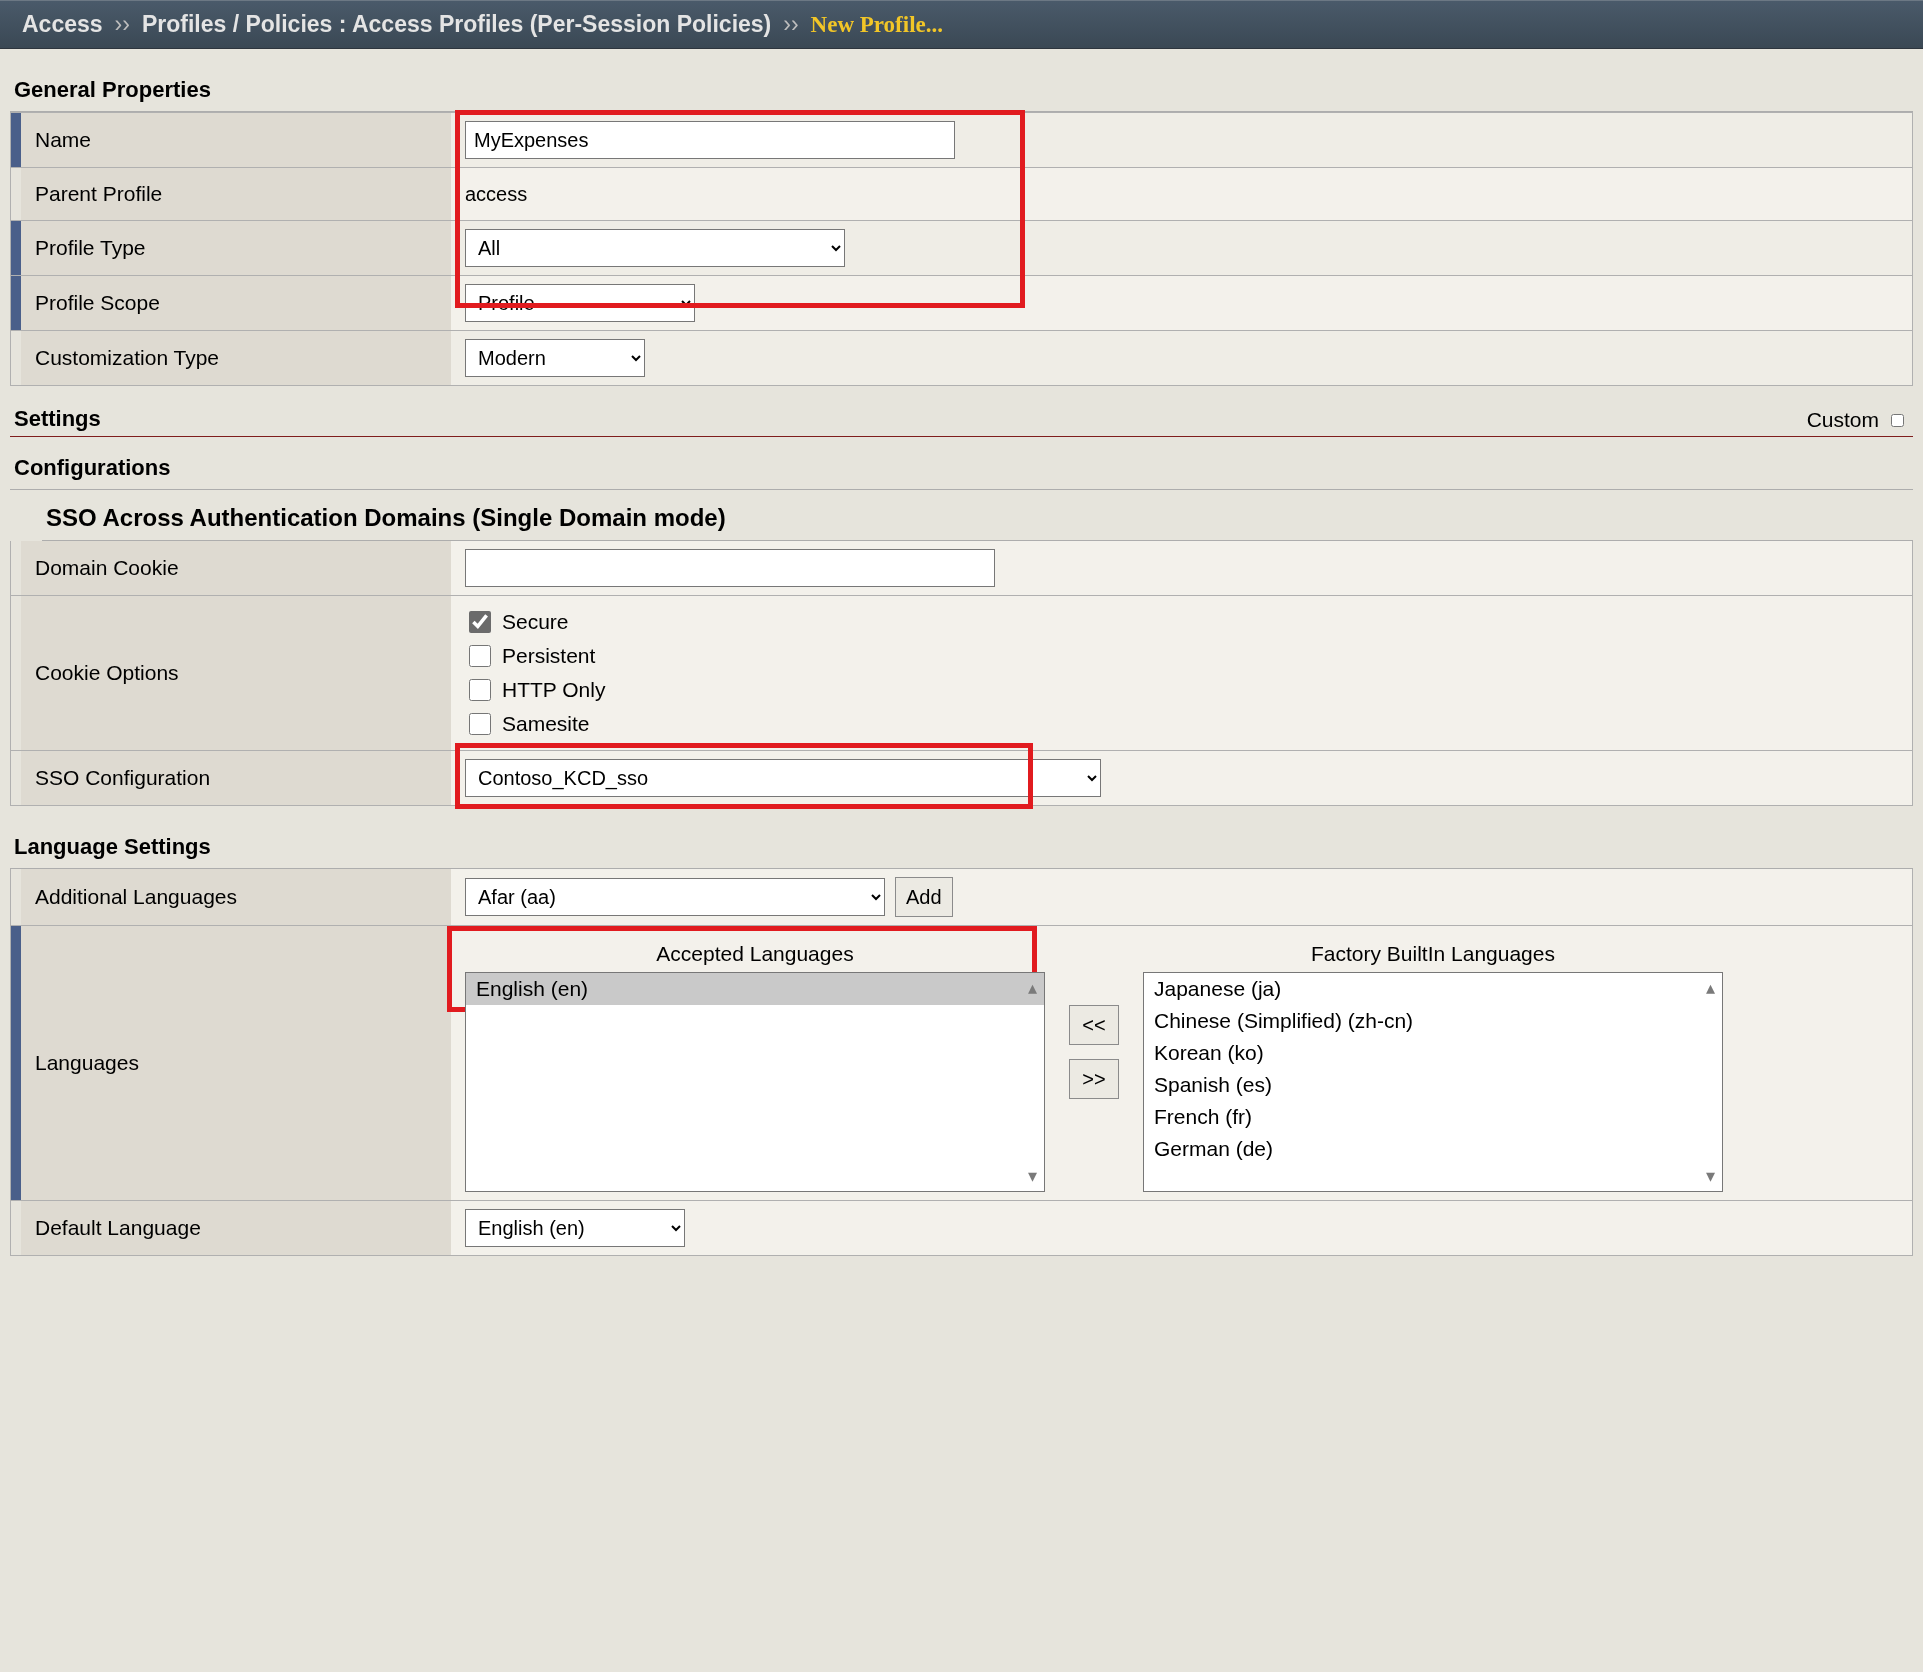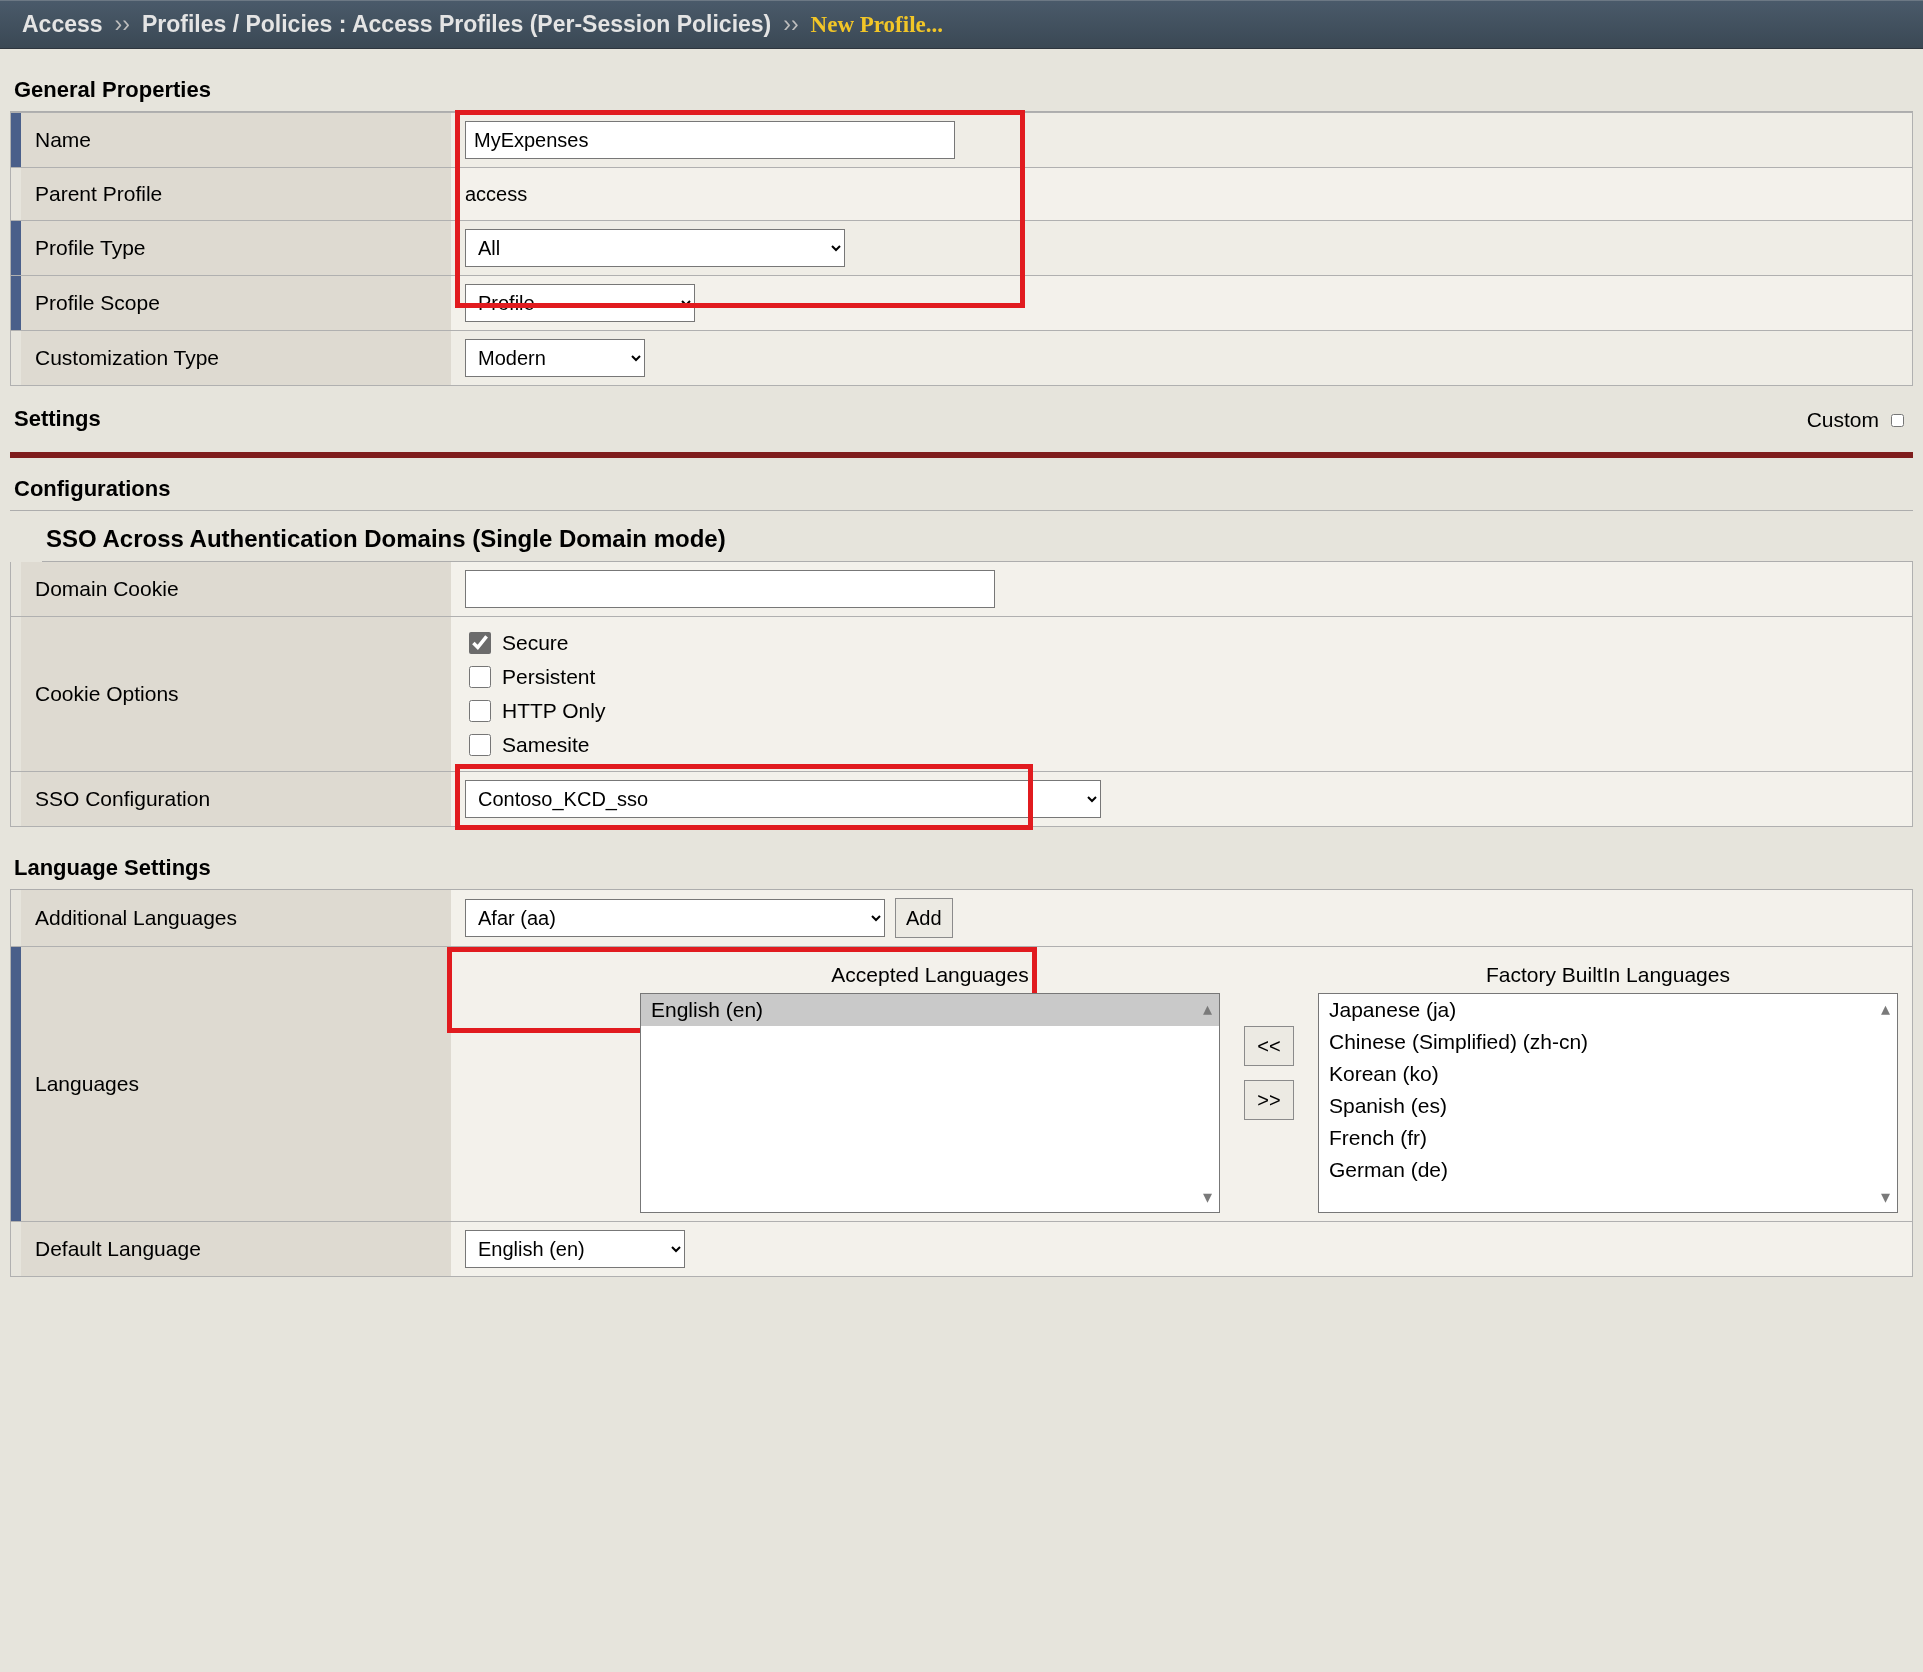--- a/index.html
+++ b/index.html
@@ -90,41 +90,41 @@
     padding:4px 10px;
     font-size:20px;
     height:40px;
     cursor:pointer;
   }
   .chk-row { display:flex; align-items:center; gap:8px; font-size:21px; line-height:32px;}
   .chk-row input[type=checkbox]{ width:22px; height:22px; accent-color:#6b6b6b;}
   .hl-wrap { position:relative; }
   .hl-overlay { position:absolute; border:5px solid #e11b1f; pointer-events:none; }
   
-  .dual-list { display:flex; align-items:flex-start; gap:24px; width:100%; padding-top:8px;justify-content:flex-end;}
+  .dual-list { display:flex; align-items:flex-start; gap:24px; width:100%; padding-top:8px;}
   .dual-col { display:flex; flex-direction:column; align-items:center; }
   .dual-col .col-title{ font-size:21px; padding-bottom:6px; }
   .dual-col .listbox{
     width:580px; height:220px; background:#fff; border:1px solid #777;
     overflow:auto;
   }
   .listbox .opt{ padding:4px 10px; font-size:21px; cursor:default;}
   .listbox .opt.sel{ background:#c9c9c9; }
   .dual-mid { display:flex; flex-direction:column; gap:14px; justify-content:center; height:220px;}
   .dual-mid .mv{
     background:#eceae3; border:1px solid #8b8b8b; width:50px; height:40px;
     font-size:20px; cursor:pointer;
   }
   .scrollhint { position:absolute; right:4px; display:flex; flex-direction:column; justify-content:space-between; height:calc(100% - 2px); top:1px; color:#7a7a7a; font-size:18px; padding:4px 4px;}
   .listbox-wrap{position:relative;}
   
   .settings-title-row{
     display:flex; justify-content:space-between; align-items:flex-end;
-    border-bottom: 6px solid #7f1d1d;
-    padding: 20px 6px 20px 4px;
+    border-bottom: 1px solid #7f1d1d;
+    padding: 20px 6px 4px 4px;
   }
   .settings-title-row .lbl{ font-weight:bold; font-size:22px;}
   .settings-title-row .rhs{ font-size:21px; display:flex; align-items:center; gap:8px;}
   
   select { appearance:auto; }
   
   .panel.general .row:nth-child(even) .value{ background:#efede6;}
 </style>
 </head>
 <body>

